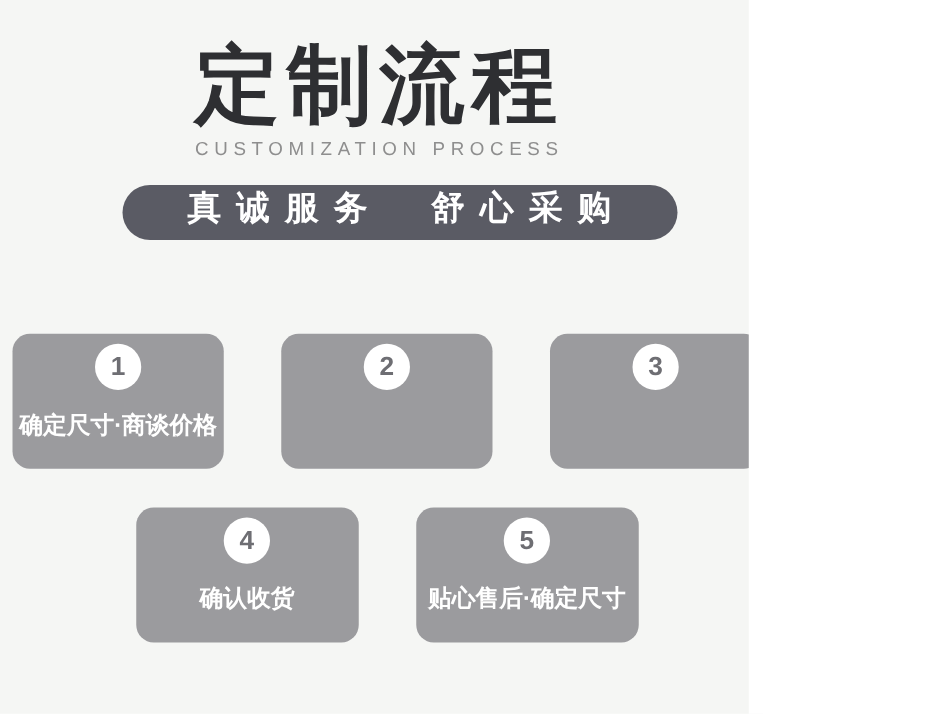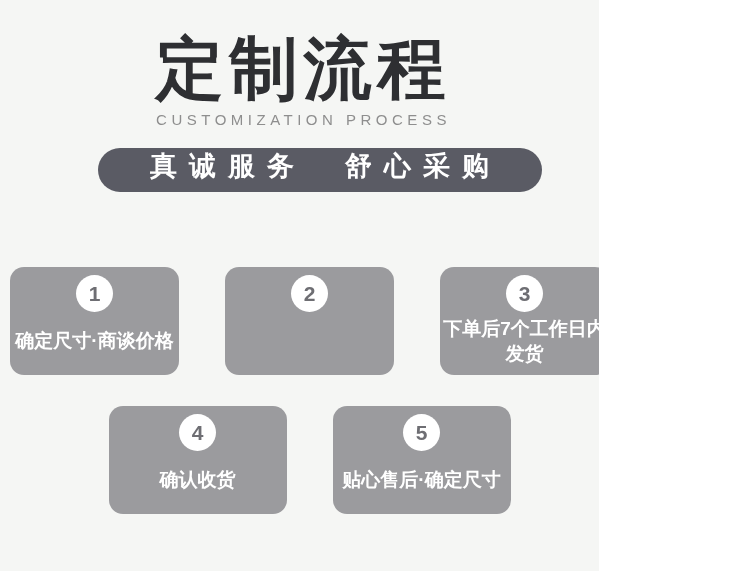--- a/index.html
+++ b/index.html
@@ -146,24 +146,20 @@
     <div class="card">
       <div class="circle">
         <span class="num">2</span>
       </div>
     </div>
 
     <div class="card">
       <div class="circle">
         <span class="num">3</span>
       </div>
-      <div class="card-text">
-        <div class="line">下单后7个工作日内</div>
-        <div class="line">发货</div>
-      </div>
     </div>
 
   </div>
 
   <div class="row row-2">
 
     <div class="card">
       <div class="circle">
         <span class="num">4</span>
       </div>

